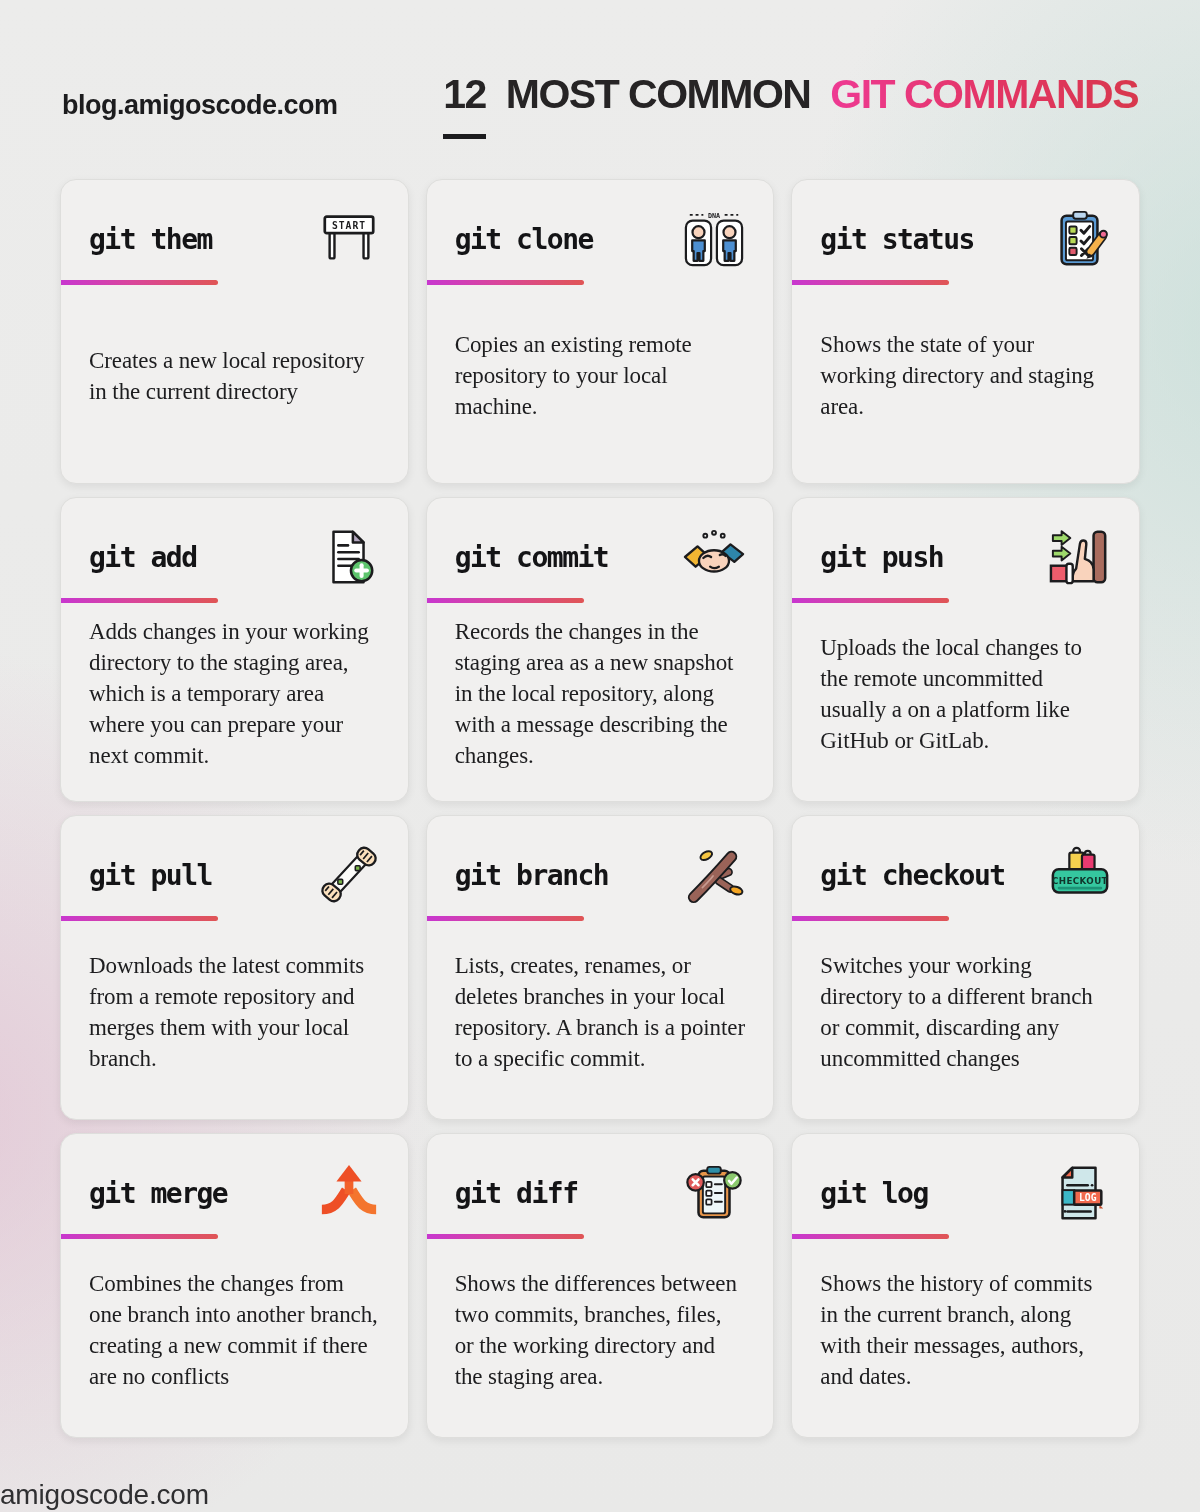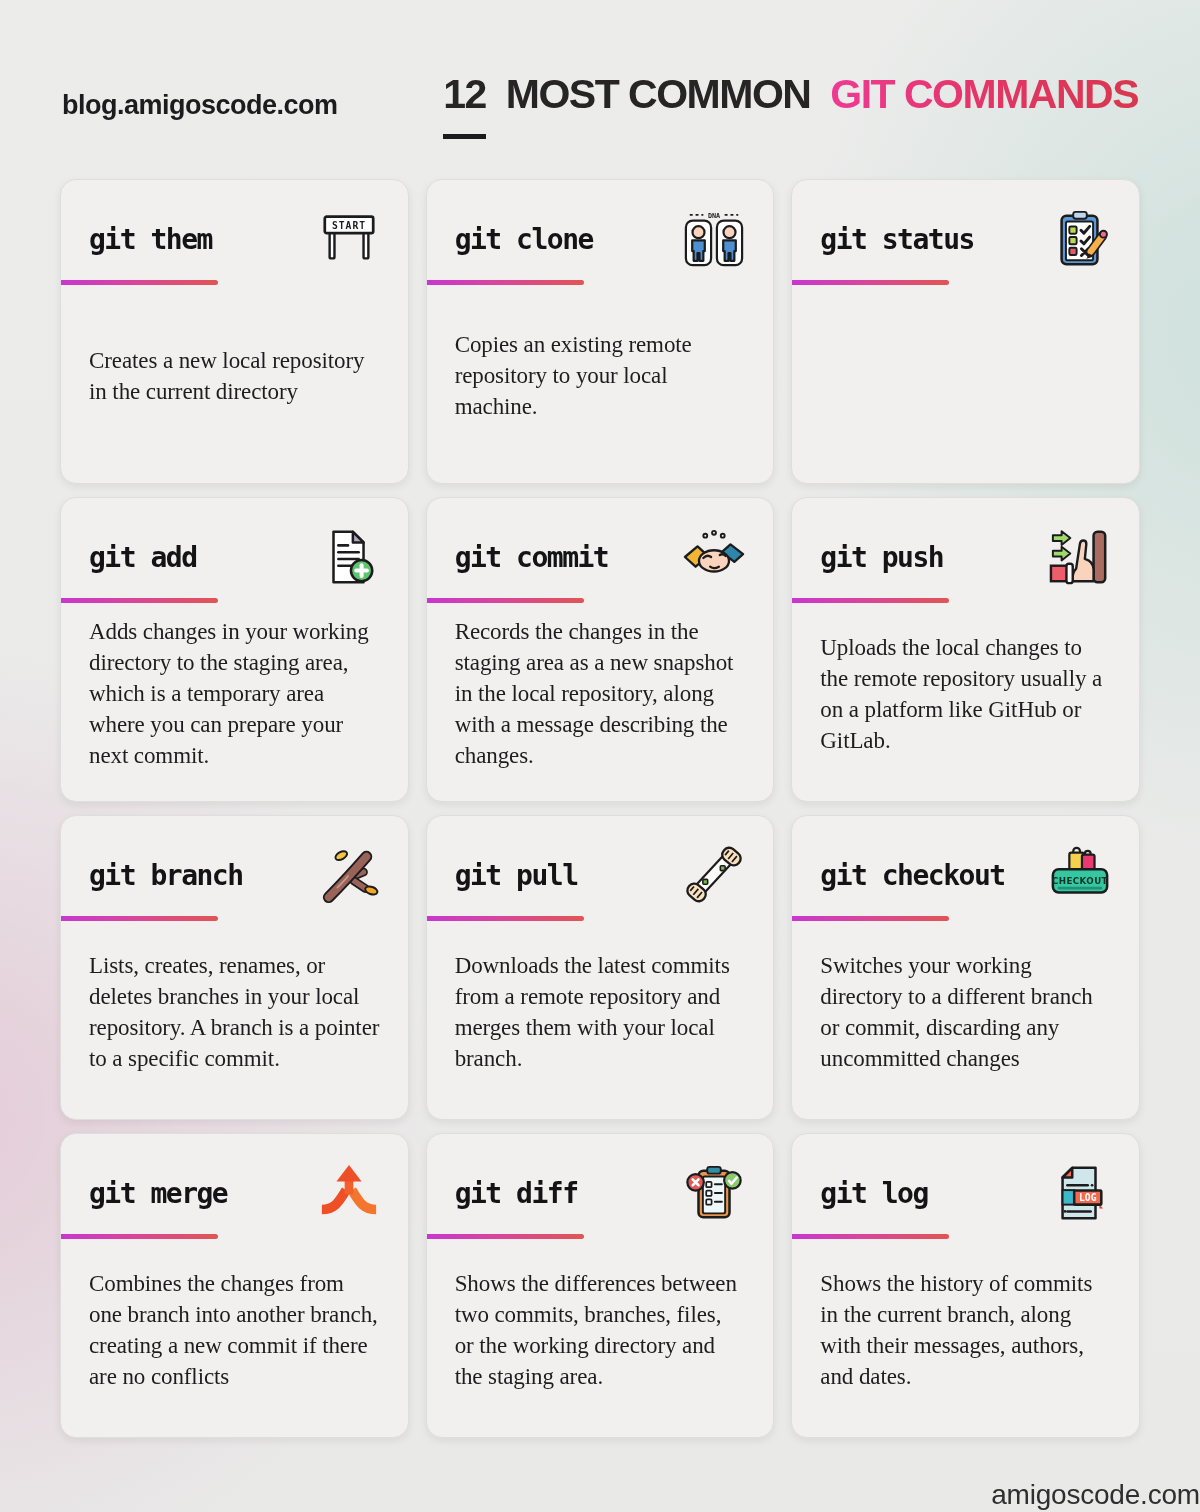--- a/index.html
+++ b/index.html
@@ -36,21 +36,21 @@
   .card-head{display:flex;align-items:center;justify-content:space-between;min-height:62px;}
   .cmd{margin:0;font-family:"DejaVu Sans Mono",monospace;font-weight:bold;font-size:28px;letter-spacing:-1.5px;color:#141416;}
   .icon{width:62px;height:62px;flex:0 0 62px;display:flex;align-items:center;}
   .icon svg{width:62px;height:62px;}
   .rule{height:4.5px;width:54%;margin-left:-28px;margin-top:10px;border-radius:0 3px 3px 0;
     background:linear-gradient(90deg,#c837cf 0%,#d9459b 45%,#e05555 100%);}
   .desc-wrap{flex:1;display:flex;align-items:center;font-family:Liberation Serif, serif;}
   .desc{margin:0;font-size:23px;line-height:31px;color:#1d1d1f;letter-spacing:-.1px;}
 
   
-  .footer{position:absolute;left:0;right:0;bottom:26px;text-align:right;font-size:28px;color:#2f2f31;letter-spacing:-.2px;padding-left:44px;}
+  .footer{position:absolute;left:0;right:0;bottom:26px;text-align:left;font-size:28px;color:#2f2f31;letter-spacing:-.2px;}
 </style>
 </head>
 <body>
 
 <div class="page">
 
   <div class="header">
     <div class="site">blog.amigoscode.com</div>
     <div class="title">
       <span class="num">12</span>
@@ -118,20 +118,23 @@
             <path d="M33 34 l3 3 l6 -7" fill="none" stroke="#1c1c1e" stroke-width="3" stroke-linecap="round" stroke-linejoin="round"></path>
             <path d="M33.5 42 l7 7 M40.5 42 l-7 7" stroke="#1c1c1e" stroke-width="3" stroke-linecap="round"></path>
             <line x1="43" y1="45" x2="55" y2="29" stroke="#1c1c1e" stroke-width="10" stroke-linecap="round"></line>
             <line x1="43" y1="45" x2="55" y2="29" stroke="#f6b14b" stroke-width="6.5" stroke-linecap="round"></line>
             <circle cx="56.2" cy="27" r="3.6" fill="#ef6a93" stroke="#1c1c1e" stroke-width="2"></circle>
             <path d="M42 47 l-3.5 5.5 l6.5 -2 z" fill="#1c1c1e"></path>
           </svg>
         </span>
       </div>
       <div class="rule"></div>
+      <div class="desc-wrap">
+          <p class="desc">Shows the state of your working directory and staging area.</p>
+        </div>
     </section>
 
     <section class="card">
       <div class="card-head">
         <h2 class="cmd">git add</h2>
         <span class="icon">
           <svg viewBox="0 0 64 64">
             <path d="M16 6 h20 l11 11 v41 h-31 z" fill="#fff" stroke="#1c1c1e" stroke-width="2.6" stroke-linejoin="round"></path>
             <path d="M36 6 l11 11 h-11 z" fill="#b3a6bf" stroke="#1c1c1e" stroke-width="2.6" stroke-linejoin="round"></path>
             <g stroke="#1c1c1e" stroke-width="2.6" stroke-linecap="round">
@@ -188,21 +191,47 @@
             <path d="M4 9.5 h9 v-4 l9 7 l-9 7 v-4 h-9 z" fill="#9ed96b" stroke="#1c1c1e" stroke-width="2" stroke-linejoin="round"></path>
             <path d="M4 25.5 h9 v-4 l9 7 l-9 7 v-4 h-9 z" fill="#9ed96b" stroke="#1c1c1e" stroke-width="2" stroke-linejoin="round"></path>
             <path d="M24 57 c0 -7 2 -11 4 -13 l4 -26 c1 -4.5 7 -4 6.5 1 l-1.5 15 c7 2 9 7 9 11 v12 z" fill="#f9d3bc" stroke="#1c1c1e" stroke-width="2.5" stroke-linejoin="round"></path>
             <rect x="2" y="41" width="17" height="16" fill="#ee5d6c" stroke="#1c1c1e" stroke-width="2.5"></rect>
             <rect x="18" y="39" width="6.5" height="20" rx="2.5" fill="#fff" stroke="#1c1c1e" stroke-width="2.5"></rect>
           </svg>
         </span>
       </div>
       <div class="rule"></div>
       <div class="desc-wrap">
-          <p class="desc">Uploads the local changes to the remote repository usually a on a platform like GitHub or GitLab.</p>
+          <p class="desc">Uploads the local changes to the remote uncommitted usually a on a platform like GitHub or GitLab.</p>
+        </div>
+    </section>
+
+    <section class="card">
+      <div class="card-head">
+        <h2 class="cmd">git pull</h2>
+        <span class="icon">
+          <svg viewBox="0 0 64 64">
+            <line x1="45" y1="17" x2="19" y2="45" stroke="#1c1c1e" stroke-width="14" stroke-linecap="round"></line>
+            <line x1="45" y1="17" x2="19" y2="45" stroke="#fcfcfa" stroke-width="9.5" stroke-linecap="round"></line>
+            <g transform="rotate(40 50 13)">
+              <rect x="40" y="6" width="20" height="14" rx="6.5" fill="#fbe0bd" stroke="#1c1c1e" stroke-width="2.4"></rect>
+              <path d="M44 10 v6 M49 9 v8 M54 9 v8" stroke="#1c1c1e" stroke-width="1.8" fill="none"></path>
+            </g>
+            <rect x="38.5" y="22.5" width="5" height="5" rx="1" fill="#7ab648" stroke="#1c1c1e" stroke-width="1.6"></rect>
+            <g transform="rotate(40 14 50)">
+              <rect x="4" y="43" width="20" height="14" rx="6.5" fill="#fbe0bd" stroke="#1c1c1e" stroke-width="2.4"></rect>
+              <path d="M8 47 v6 M13 46 v8 M18 46 v8" stroke="#1c1c1e" stroke-width="1.8" fill="none"></path>
+            </g>
+            <rect x="20.5" y="36.5" width="5" height="5" rx="1" fill="#7ab648" stroke="#1c1c1e" stroke-width="1.6"></rect>
+          </svg>
+        </span>
+      </div>
+      <div class="rule"></div>
+      <div class="desc-wrap">
+          <p class="desc">Downloads the latest commits from a remote repository and merges them with your local branch.</p>
         </div>
     </section>
 
     <section class="card">
       <div class="card-head">
         <h2 class="cmd">git branch</h2>
         <span class="icon">
           <svg viewBox="0 0 64 64">
             <path d="M30 36 L47 29" stroke="#1c1c1e" stroke-width="9" stroke-linecap="round" fill="none"></path>
             <path d="M30 36 L47 29" stroke="#9a6358" stroke-width="5.5" stroke-linecap="round" fill="none"></path>
@@ -212,46 +241,20 @@
             <path d="M11 55 C21 45 36 29 50 13" stroke="#9a6358" stroke-width="8" stroke-linecap="round" fill="none"></path>
             <path d="M20 45 c4 -4 8 -8 11 -12" stroke="#c79a90" stroke-width="1.8" fill="none" stroke-linecap="round"></path>
             <ellipse cx="24" cy="12" rx="6.5" ry="3.8" transform="rotate(-28 24 12)" fill="#f5c542" stroke="#1c1c1e" stroke-width="2"></ellipse>
             <ellipse cx="55" cy="48" rx="6.5" ry="3.8" transform="rotate(18 55 48)" fill="#f5a623" stroke="#1c1c1e" stroke-width="2"></ellipse>
           </svg>
         </span>
       </div>
       <div class="rule"></div>
       <div class="desc-wrap">
           <p class="desc">Lists, creates, renames, or deletes branches in your local repository. A branch is a pointer to a specific commit.</p>
-        </div>
-    </section>
-
-    <section class="card">
-      <div class="card-head">
-        <h2 class="cmd">git pull</h2>
-        <span class="icon">
-          <svg viewBox="0 0 64 64">
-            <line x1="45" y1="17" x2="19" y2="45" stroke="#1c1c1e" stroke-width="14" stroke-linecap="round"></line>
-            <line x1="45" y1="17" x2="19" y2="45" stroke="#fcfcfa" stroke-width="9.5" stroke-linecap="round"></line>
-            <g transform="rotate(40 50 13)">
-              <rect x="40" y="6" width="20" height="14" rx="6.5" fill="#fbe0bd" stroke="#1c1c1e" stroke-width="2.4"></rect>
-              <path d="M44 10 v6 M49 9 v8 M54 9 v8" stroke="#1c1c1e" stroke-width="1.8" fill="none"></path>
-            </g>
-            <rect x="38.5" y="22.5" width="5" height="5" rx="1" fill="#7ab648" stroke="#1c1c1e" stroke-width="1.6"></rect>
-            <g transform="rotate(40 14 50)">
-              <rect x="4" y="43" width="20" height="14" rx="6.5" fill="#fbe0bd" stroke="#1c1c1e" stroke-width="2.4"></rect>
-              <path d="M8 47 v6 M13 46 v8 M18 46 v8" stroke="#1c1c1e" stroke-width="1.8" fill="none"></path>
-            </g>
-            <rect x="20.5" y="36.5" width="5" height="5" rx="1" fill="#7ab648" stroke="#1c1c1e" stroke-width="1.6"></rect>
-          </svg>
-        </span>
-      </div>
-      <div class="rule"></div>
-      <div class="desc-wrap">
-          <p class="desc">Downloads the latest commits from a remote repository and merges them with your local branch.</p>
         </div>
     </section>
 
     <section class="card">
       <div class="card-head">
         <h2 class="cmd">git checkout</h2>
         <span class="icon">
           <svg viewBox="0 0 64 64">
             <rect x="21" y="9" width="15" height="19" rx="2" fill="#f6d14e" stroke="#1c1c1e" stroke-width="2.3"></rect>
             <path d="M25 9 v-1.5 a3.5 3.5 0 0 1 7 0 v1.5" fill="none" stroke="#1c1c1e" stroke-width="2.3"></path>

